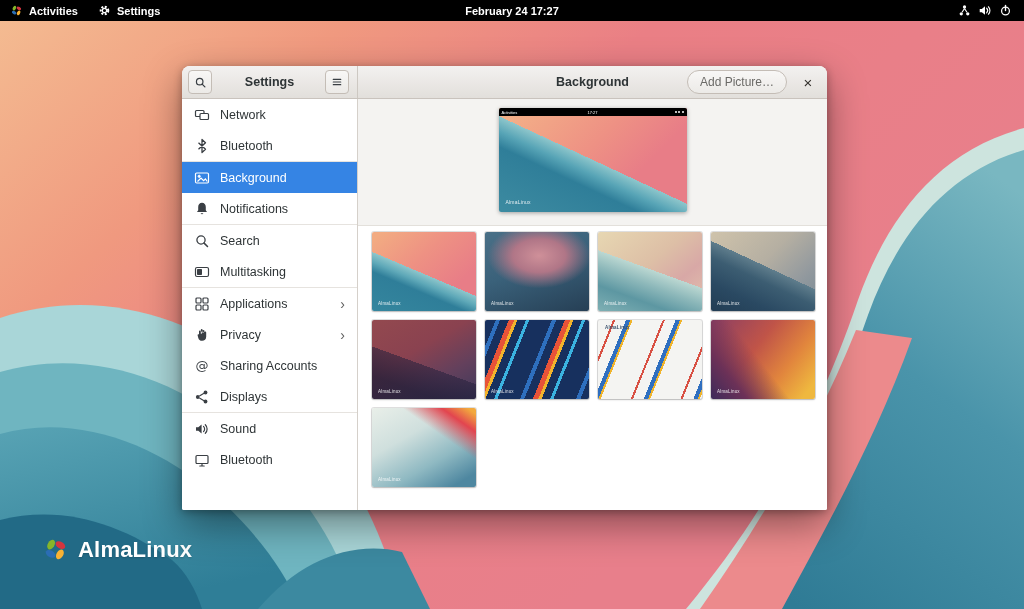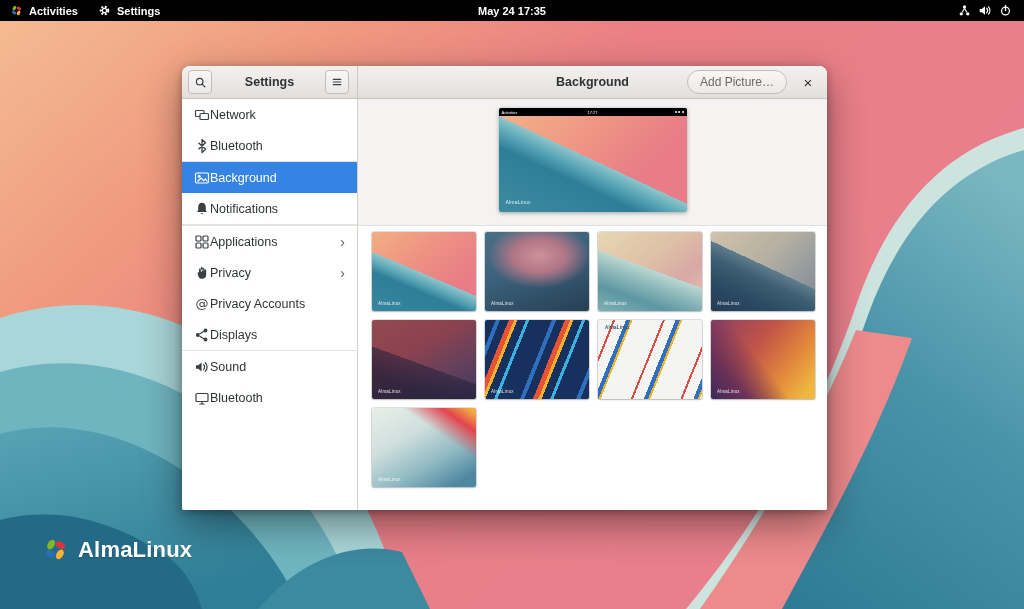--- a/index.html
+++ b/index.html
@@ -46,21 +46,21 @@
     font-size:12px; color:#6b6a67; display:flex; align-items:center; cursor:pointer; }
   .btn-close { position:absolute; right:8px; z-index:2; width:22px; height:22px;
     display:flex; align-items:center; justify-content:center;
     font-size:15px; color:#33302c; cursor:pointer; border-radius:50%; }
 
   .win-body { flex:1; display:flex; min-height:0; }
 
   
   .sidebar { width:176px; flex:0 0 176px; background:#fff;
     border-right:1px solid #d5d0ca; overflow:hidden; }
-  .side-item { height:31px; display:flex; align-items:center; 
+  .side-item { height:31px; display:flex; align-items:center; gap:10px;
     padding:0 10px 0 12px; font-size:12.5px; color:#2e3436; cursor:pointer; }
   .side-item .icn { width:16px; height:16px; flex:0 0 16px; display:flex;
     align-items:center; justify-content:center; }
   .side-item .lbl { flex:1; }
   .side-item .chev { color:#5f5f5f; font-size:14px; line-height:1; padding-right:2px; }
   .side-item.selected { background:#3584e4; color:#fff; }
   .side-item.selected svg path, .side-item.selected svg rect,
   .side-item.selected svg circle, .side-item.selected svg line
     { stroke:#fff !important; }
   .side-item.selected svg .fil { fill:#fff !important; }
@@ -153,21 +153,21 @@
       </div>
       <div class="tb-item">
         <svg width="13" height="13" viewBox="0 0 16 16">
           <circle cx="8" cy="8" r="4.6" fill="none" stroke="#fff" stroke-width="2.6" stroke-dasharray="2.4 1.9"></circle>
           <circle cx="8" cy="8" r="2.6" fill="#000" stroke="#fff" stroke-width="1.5"></circle>
         </svg>
         <span>Settings</span>
       </div>
     </div>
     <div class="tb-clock">
-      <span>May 24 17:35</span>
+      <span>February 24 17:27</span>
     </div>
     <div class="tb-right">
       <svg width="13" height="13" viewBox="0 0 16 16">
         <circle cx="8" cy="3.6" r="2" fill="#fff"></circle>
         <circle cx="4" cy="12" r="2" fill="#fff"></circle>
         <circle cx="12" cy="12" r="2" fill="#fff"></circle>
         <path d="M8 5.5 5 10.2 M8 5.5 11 10.2" stroke="#fff" stroke-width="1.4" fill="none"></path>
       </svg>
       <svg width="14" height="13" viewBox="0 0 16 16">
         <path d="M1.5 6h2.6L8 2.8v10.4L4.1 10H1.5Z" fill="#fff"></path>
@@ -244,20 +244,38 @@
           <span class="icn">
             <svg width="16" height="16" viewBox="0 0 16 16">
               <path class="fil" d="M8 1.8c-2.3 0-3.8 1.7-3.8 4.2v3.2L3 11h10l-1.2-1.8V6c0-2.5-1.5-4.2-3.8-4.2Z" fill="#3a3f44"></path>
               <path class="fil" d="M6.6 12.2a1.5 1.5 0 0 0 2.8 0Z" fill="#3a3f44"></path>
             </svg>
             </span>
           <span class="lbl">Notifications</span>
         </div>
         <div class="side-sep"></div>
 
+        <div class="side-item">
+          <span class="icn">
+            <svg width="16" height="16" viewBox="0 0 16 16">
+              <circle cx="7" cy="7" r="4.1" fill="none" stroke="#3a3f44" stroke-width="1.3"></circle>
+              <path d="M10.1 10.1 13.5 13.5" stroke="#3a3f44" stroke-width="1.5" stroke-linecap="round"></path>
+            </svg>
+            </span>
+          <span class="lbl">Search</span>
+        </div>
+        <div class="side-item">
+          <span class="icn">
+            <svg width="16" height="16" viewBox="0 0 16 16">
+              <rect x="1.5" y="3.5" width="13" height="9" rx="1.5" fill="none" stroke="#3a3f44" stroke-width="1.2"></rect>
+              <rect class="fil" x="3" y="5" width="5" height="6" rx="0.8" fill="#3a3f44"></rect>
+            </svg>
+            </span>
+          <span class="lbl">Multitasking</span>
+        </div>
         <div class="side-sep"></div>
 
         <div class="side-item">
           <span class="icn">
             <svg width="16" height="16" viewBox="0 0 16 16">
               <rect x="2" y="2" width="5" height="5" rx="1" fill="none" stroke="#3a3f44" stroke-width="1.2"></rect>
               <rect x="9" y="2" width="5" height="5" rx="1" fill="none" stroke="#3a3f44" stroke-width="1.2"></rect>
               <rect x="2" y="9" width="5" height="5" rx="1" fill="none" stroke="#3a3f44" stroke-width="1.2"></rect>
               <rect x="9" y="9" width="5" height="5" rx="1" fill="none" stroke="#3a3f44" stroke-width="1.2"></rect>
             </svg>
@@ -273,21 +291,21 @@
             </span>
           <span class="lbl">Privacy</span>
           <span class="chev">›</span>
         </div>
         <div class="side-item">
           <span class="icn">
             <svg width="16" height="16" viewBox="0 0 16 16">
               <text x="8" y="12" font-size="13" text-anchor="middle" fill="#3a3f44" font-family="DejaVu Sans, sans-serif">@</text>
             </svg>
             </span>
-          <span class="lbl">Privacy Accounts</span>
+          <span class="lbl">Sharing Accounts</span>
         </div>
         <div class="side-item">
           <span class="icn">
             <svg width="16" height="16" viewBox="0 0 16 16">
               <circle class="fil" cx="11.5" cy="3.5" r="1.9" fill="#3a3f44"></circle>
               <circle class="fil" cx="3.8" cy="8" r="1.9" fill="#3a3f44"></circle>
               <circle class="fil" cx="11.5" cy="12.5" r="1.9" fill="#3a3f44"></circle>
               <path d="M5.4 7.1 10 4.3 M5.4 8.9 10 11.7" stroke="#3a3f44" stroke-width="1.2" fill="none"></path>
             </svg>
             </span>

